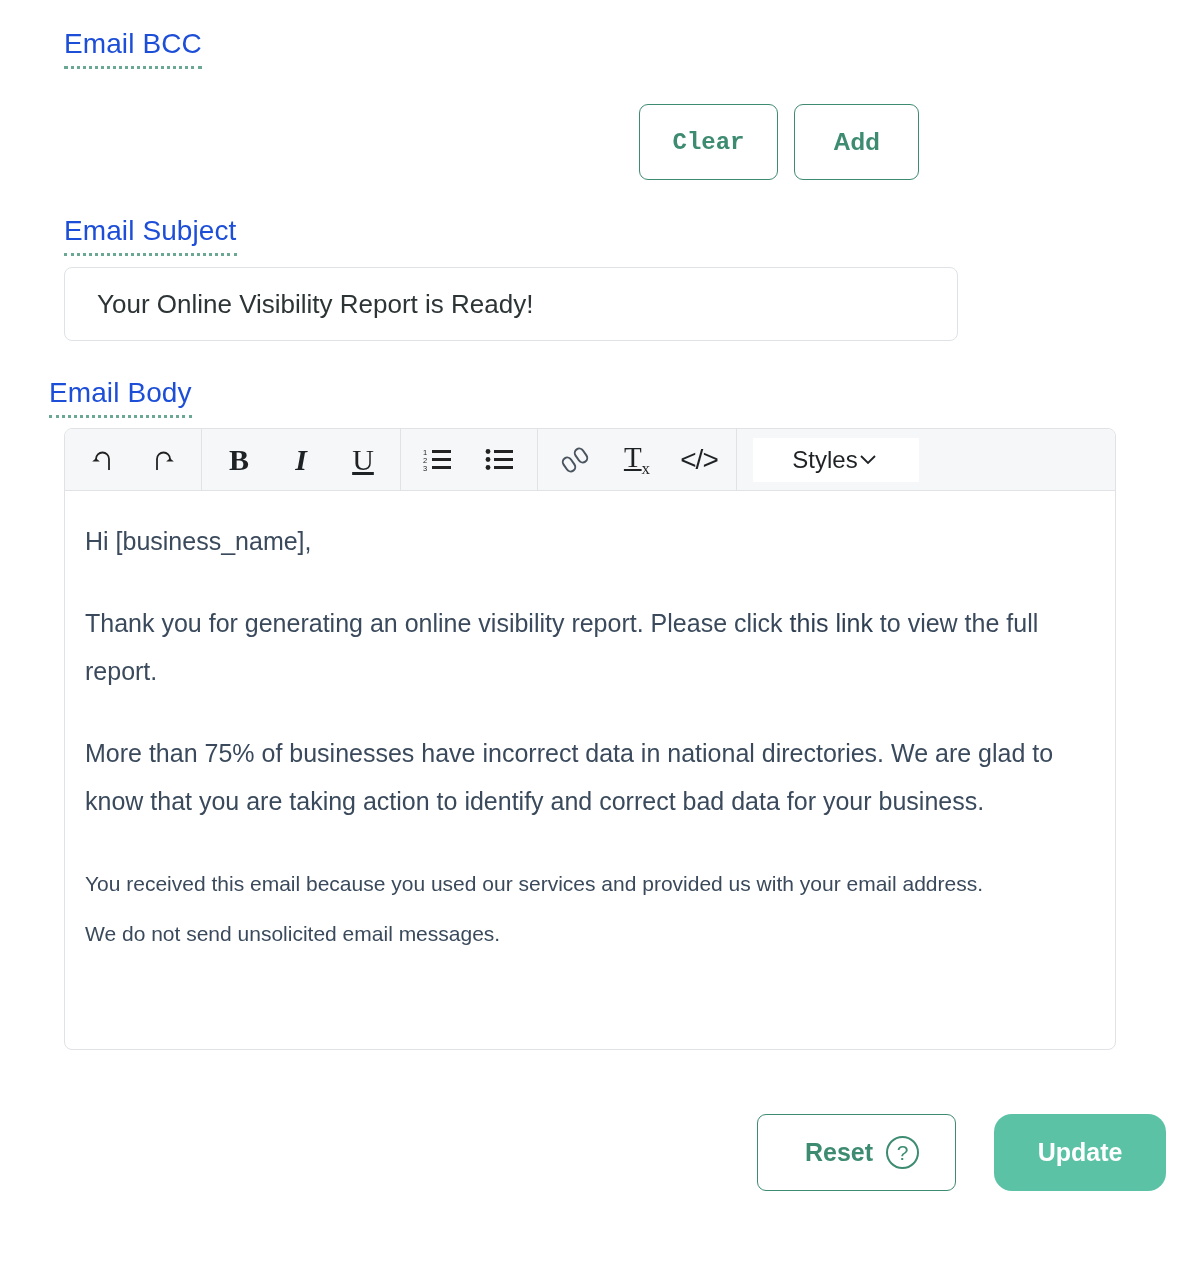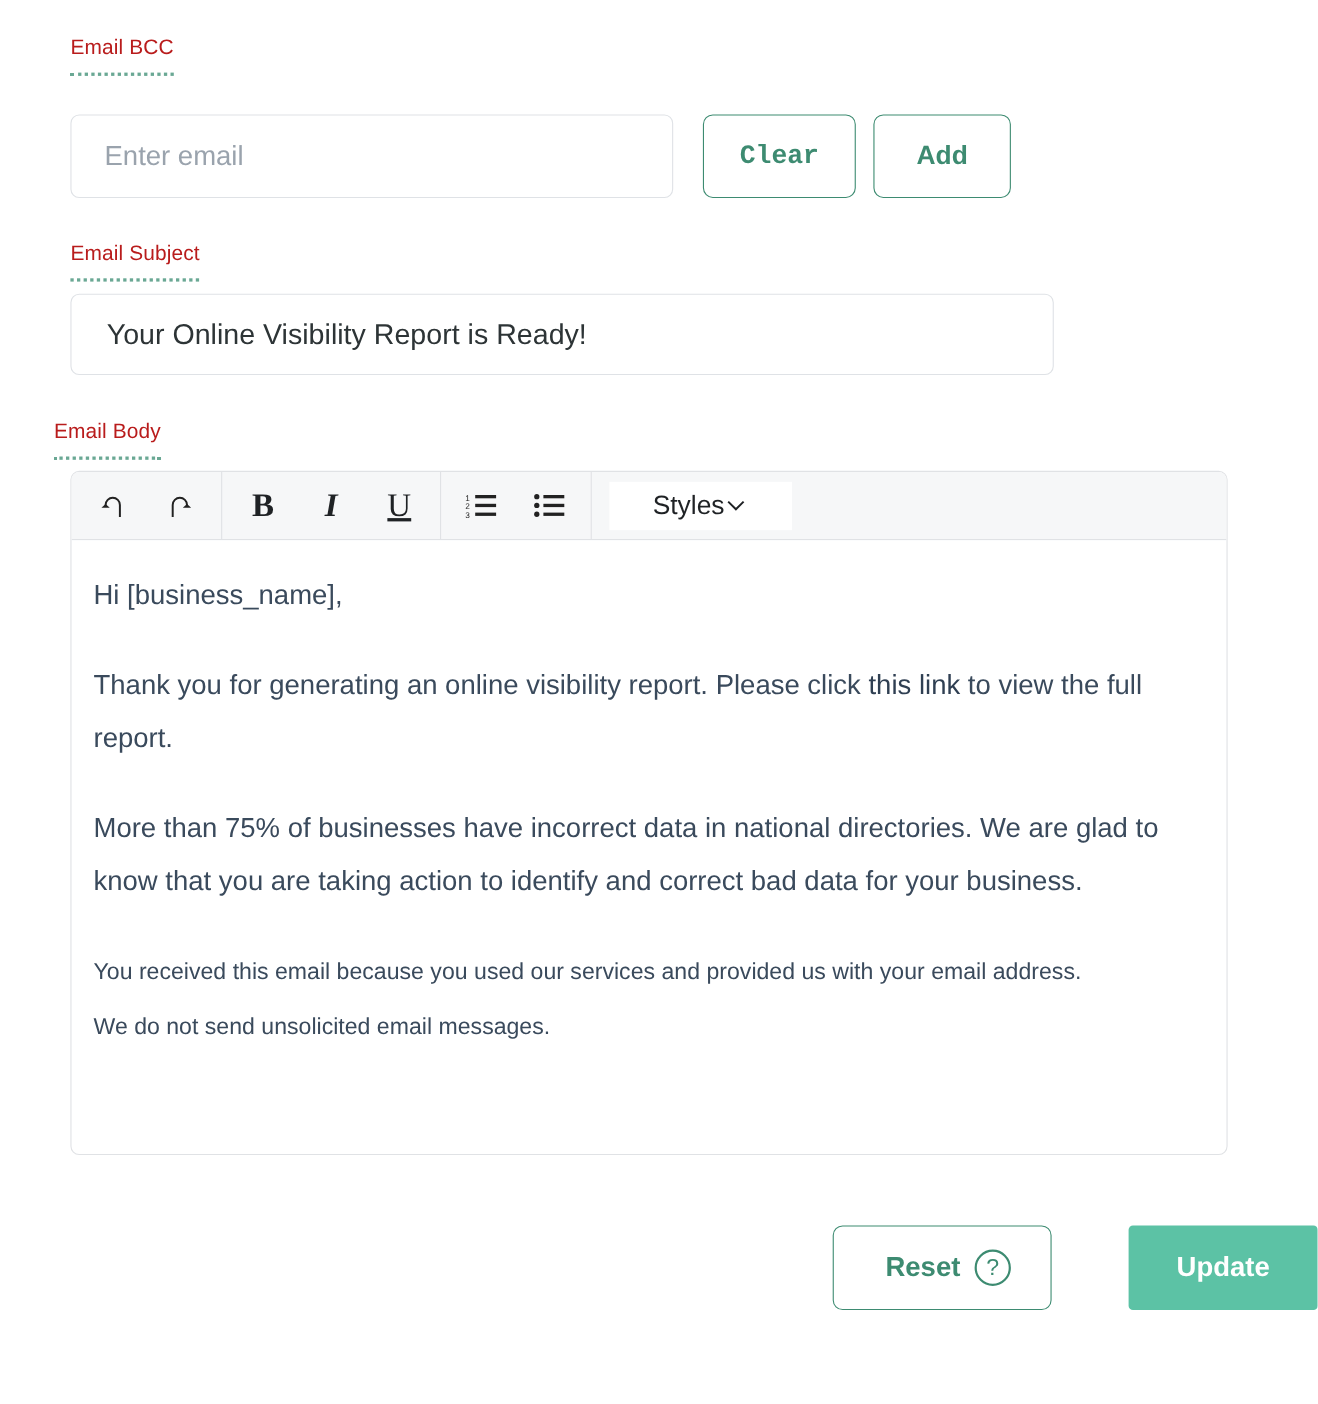--- a/index.html
+++ b/index.html
@@ -13,23 +13,23 @@
     position: relative;
     width: 1198px;
     height: 1276px;
     background: #ffffff;
     overflow: hidden;
   }
 
   
   .field-label {
     position: absolute;
-    font-size: 19px;
+    font-size: 28px;
     line-height: 32px;
-    color: #b91c1c;
+    color: #1d4ed8;
     letter-spacing: 0.1px;
     padding-bottom: 6px;
     border-bottom: 3px dotted #6aa894;
     white-space: nowrap;
   }
 
   
   .bcc-input {
     position: absolute;
     left: 64px;
@@ -188,43 +188,42 @@
     border-radius: 50%;
     display: flex;
     align-items: center;
     justify-content: center;
     font-size: 21px;
     font-weight: normal;
     line-height: 1;
   }
   #update-btn {
     position: absolute;
-    left: 1026px;
+    left: 994px;
     top: 1114px;
     width: 172px;
     height: 77px;
     border: none;
-    border-radius: 4px;
+    border-radius: 18px;
     background: #5cc2a5;
     color: #ffffff;
     font-family: "Liberation Sans", sans-serif;
     font-size: 25px;
     font-weight: bold;
     cursor: pointer;
   }
   svg { display: block; }
 </style>
 </head>
 <body>
 
 <div class="page">
 
   <div class="field-label" style="left:64px; top:28px;">Email BCC</div>
 
-  <input class="bcc-input" type="text" placeholder="Enter email" style="">
 
   <button class="ghost-btn" id="clear-btn">Clear</button>
 
   <button class="ghost-btn" id="add-btn">Add</button>
 
   <div class="field-label" style="left:64px; top:215px;">Email Subject</div>
 
   <input class="subject-input" type="text" value="Your Online Visibility Report is Ready!" style="">
 
   <div class="field-label" style="left:49px; top:377px;">Email Body</div>
@@ -270,20 +269,34 @@
             <circle cx="3" cy="4.5" r="2.4" fill="#222"></circle>
             <circle cx="3" cy="12.5" r="2.4" fill="#222"></circle>
             <circle cx="3" cy="20.5" r="2.4" fill="#222"></circle>
             <rect x="9" y="3" width="19" height="3" fill="#222"></rect>
             <rect x="9" y="11" width="19" height="3" fill="#222"></rect>
             <rect x="9" y="19" width="19" height="3" fill="#222"></rect>
           </svg>
         </div>
       </div>
 
+      <div class="tb-group">
+        <div class="tb-btn">
+          <svg width="30" height="30" viewBox="0 0 30 30">
+            <g stroke="#4a5560" stroke-width="2" fill="none">
+              <rect x="4.5" y="12" width="9" height="15" rx="4.5" transform="rotate(-35 9 19.5)"></rect>
+              <rect x="16.5" y="3" width="9" height="15" rx="4.5" transform="rotate(-35 21 10.5)"></rect>
+            </g>
+          </svg>
+        </div>
+        <div class="tb-btn tx">
+          <span><u>T</u><sub>x</sub></span>
+        </div>
+        <div class="tb-btn code">&lt;/&gt;</div>
+      </div>
 
       <div class="tb-group">
         <div class="styles-select">
           <span>Styles</span>
           <span>
             <svg width="20" height="13" viewBox="0 0 20 13">
               <path d="M3 3 L10 10 L17 3" stroke="#1f2225" stroke-width="1.8" fill="none"></path>
             </svg>
           </span>
         </div>

